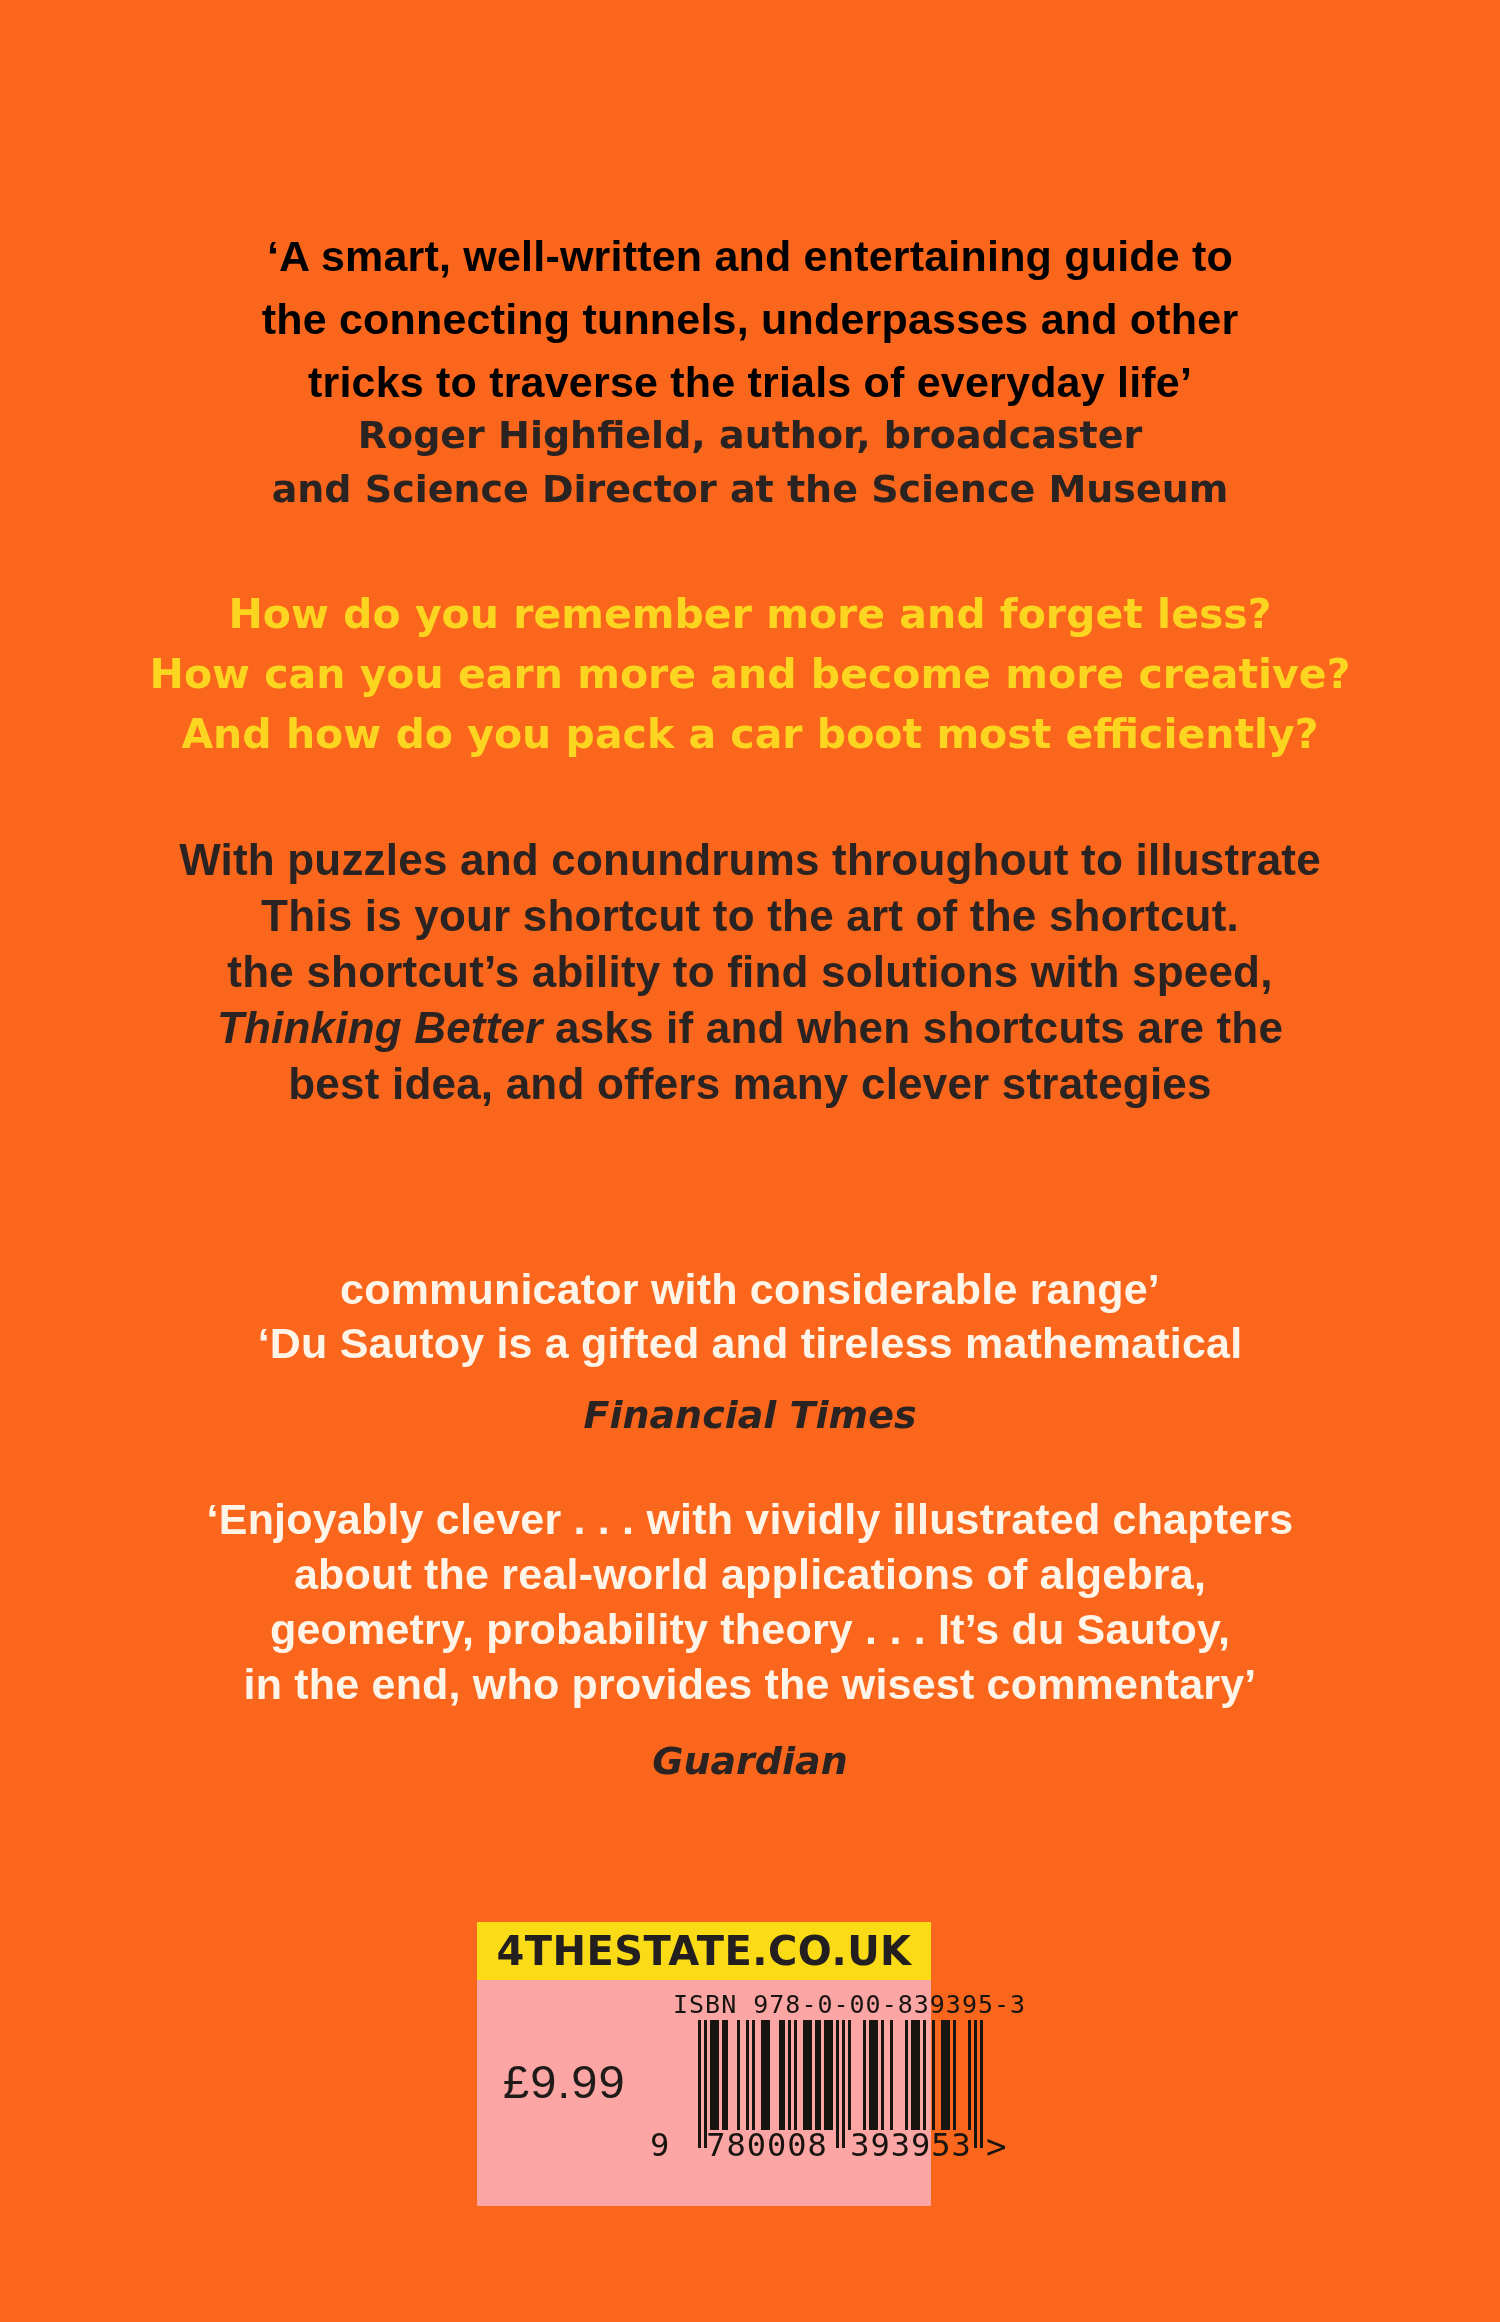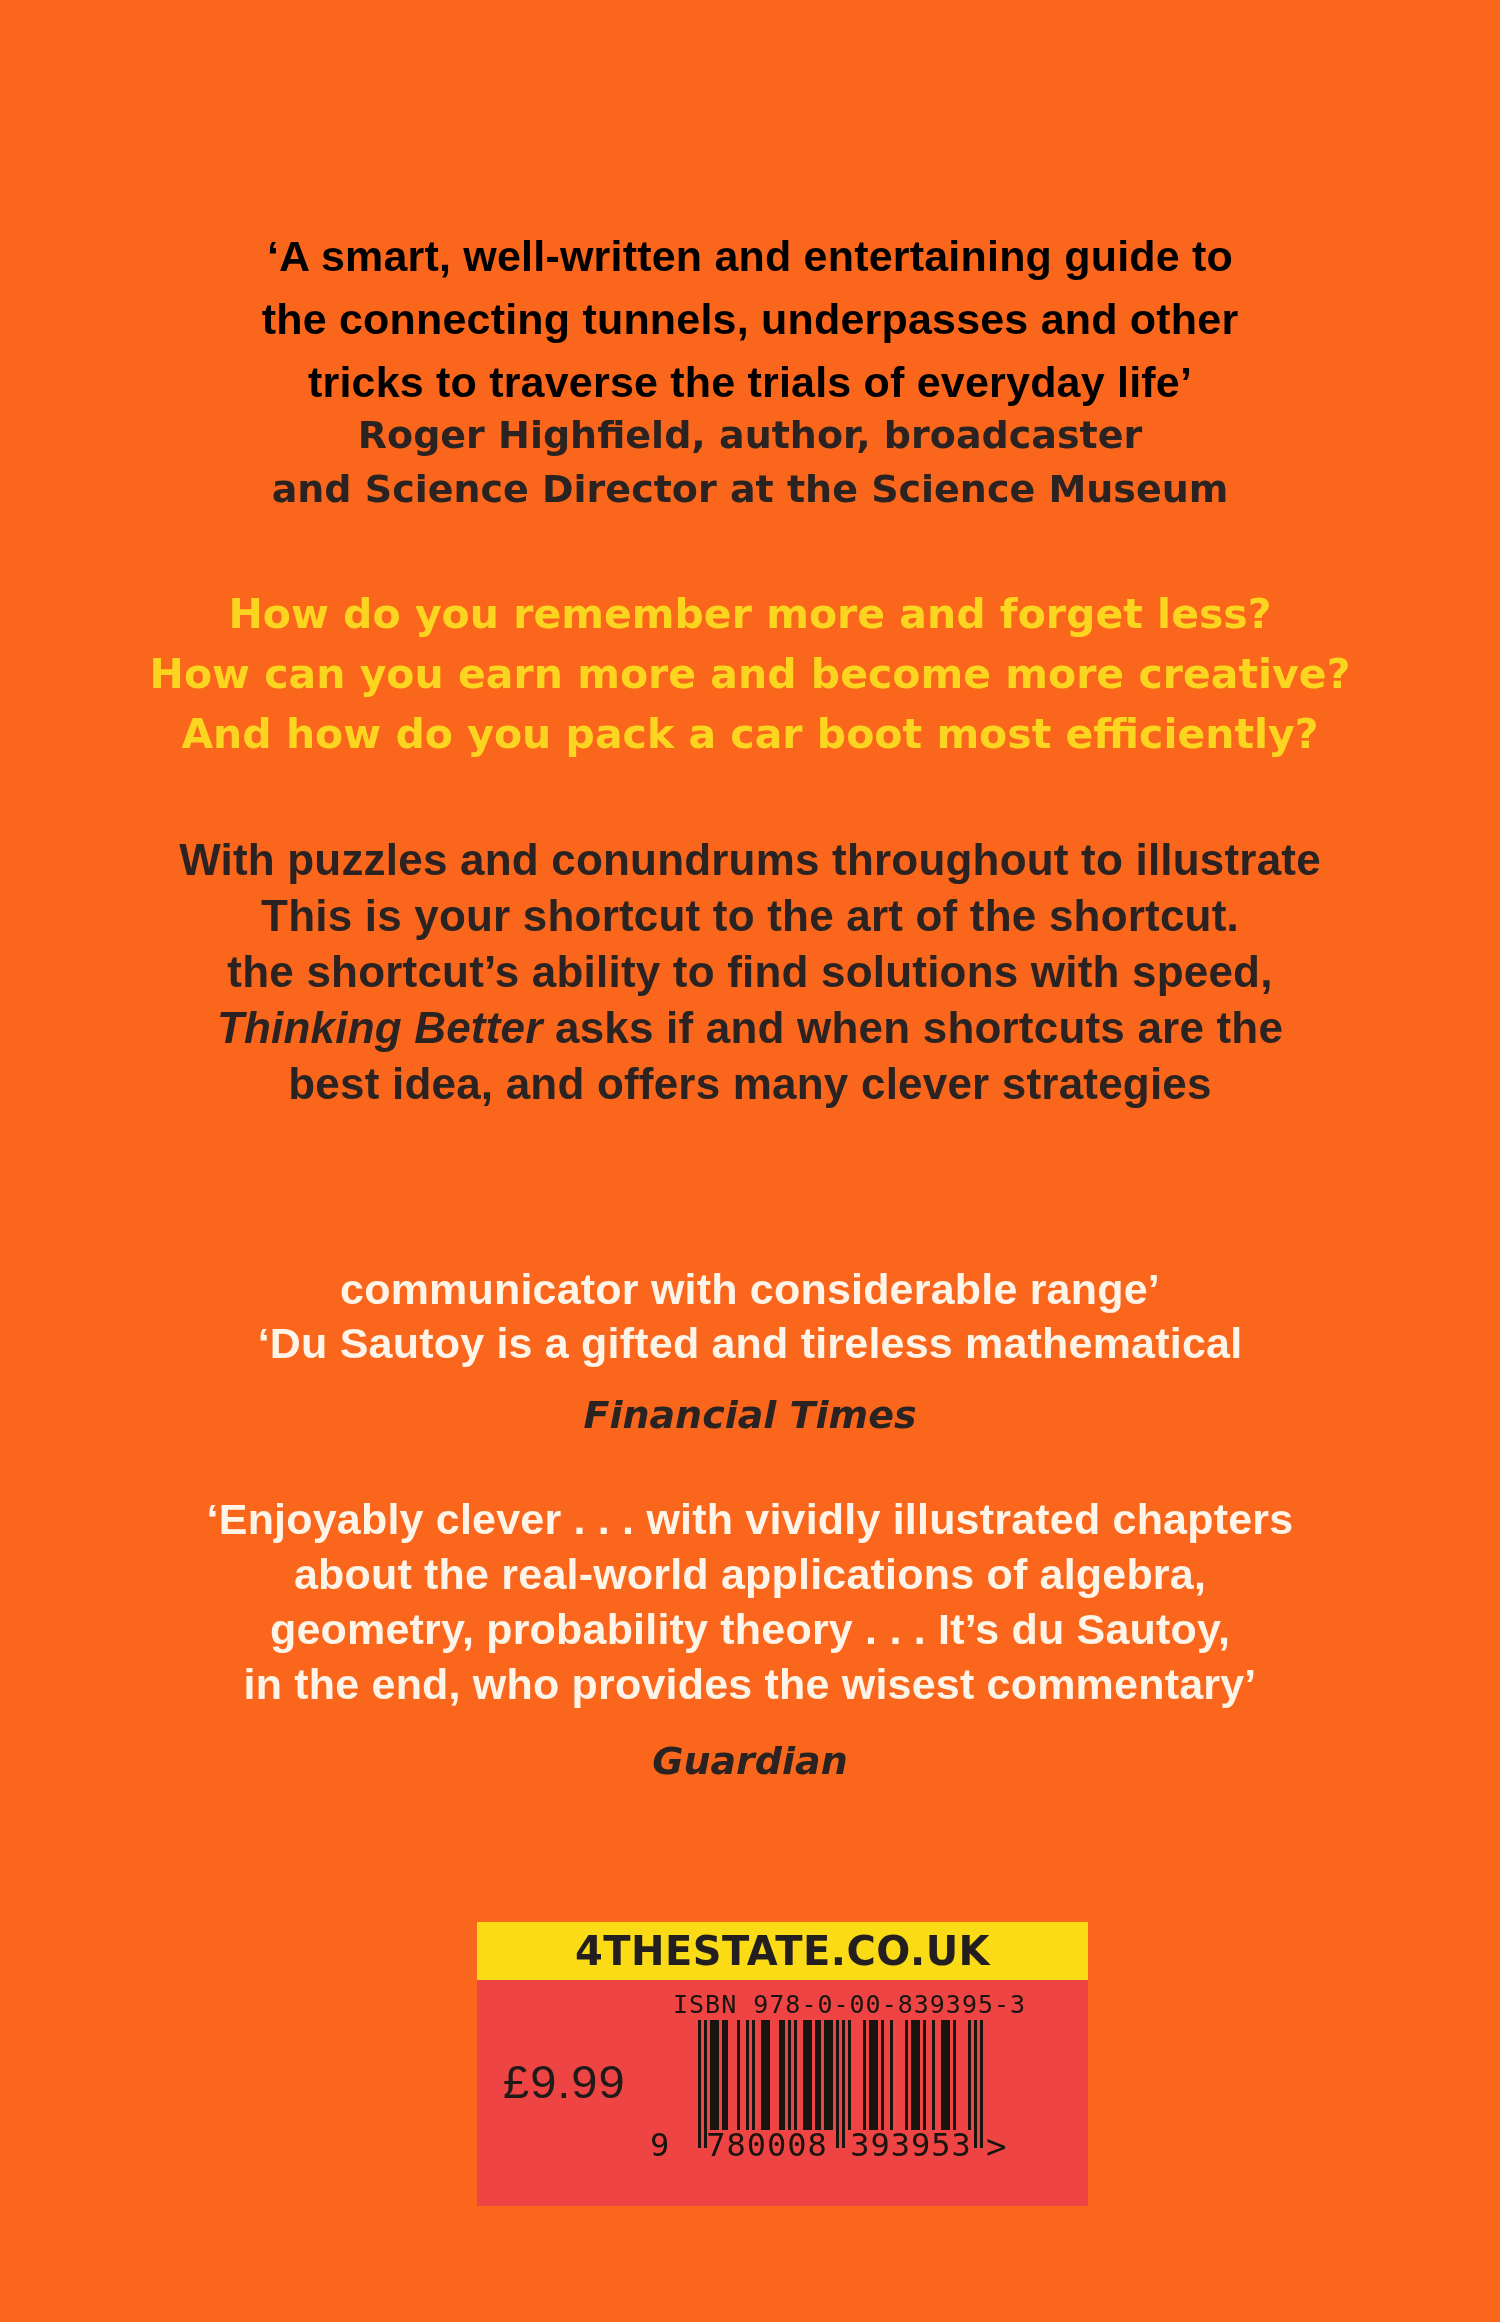--- a/index.html
+++ b/index.html
@@ -53,27 +53,27 @@
     font-family:"DejaVu Sans", sans-serif;
     font-size:38px;font-weight:bold;font-style:italic;
     color:#2A2321;
   }
   .src-ft{top:1392px;}
   .quote-gd{top:1492px;}
   .quote-gd p{line-height:55px;}
   .src-gd{top:1738px;}
 
   
-  .shop-block{position:absolute;left:477px;top:1922px;width:611px;}
+  .shop-block{position:absolute;left:477px;top:1922px;width:454px;}
   .web-bar{
     height:58px;line-height:58px;background:#FBDB16;text-align:center;
     font-family:"DejaVu Sans", sans-serif;font-size:40px;font-weight:bold;
     color:#231F20;letter-spacing:.5px;
   }
-  .bc-box{position:relative;height:226px;background:#ef4444;}
+  .bc-box{position:relative;height:226px;background:#fca5a5;}
   .isbn{
     position:absolute;left:196px;top:10px;width:330px;text-align:center;
     font-family:"DejaVu Sans Mono", monospace;
     font-size:25px;color:#18140F;letter-spacing:1px;white-space:nowrap;
   }
   .price{
     position:absolute;left:26px;top:74px;
     font-size:47px;color:#1F1B18;letter-spacing:1px;
   }
   .bc-wrap{position:absolute;left:221px;top:40px;width:285px;height:170px;}

